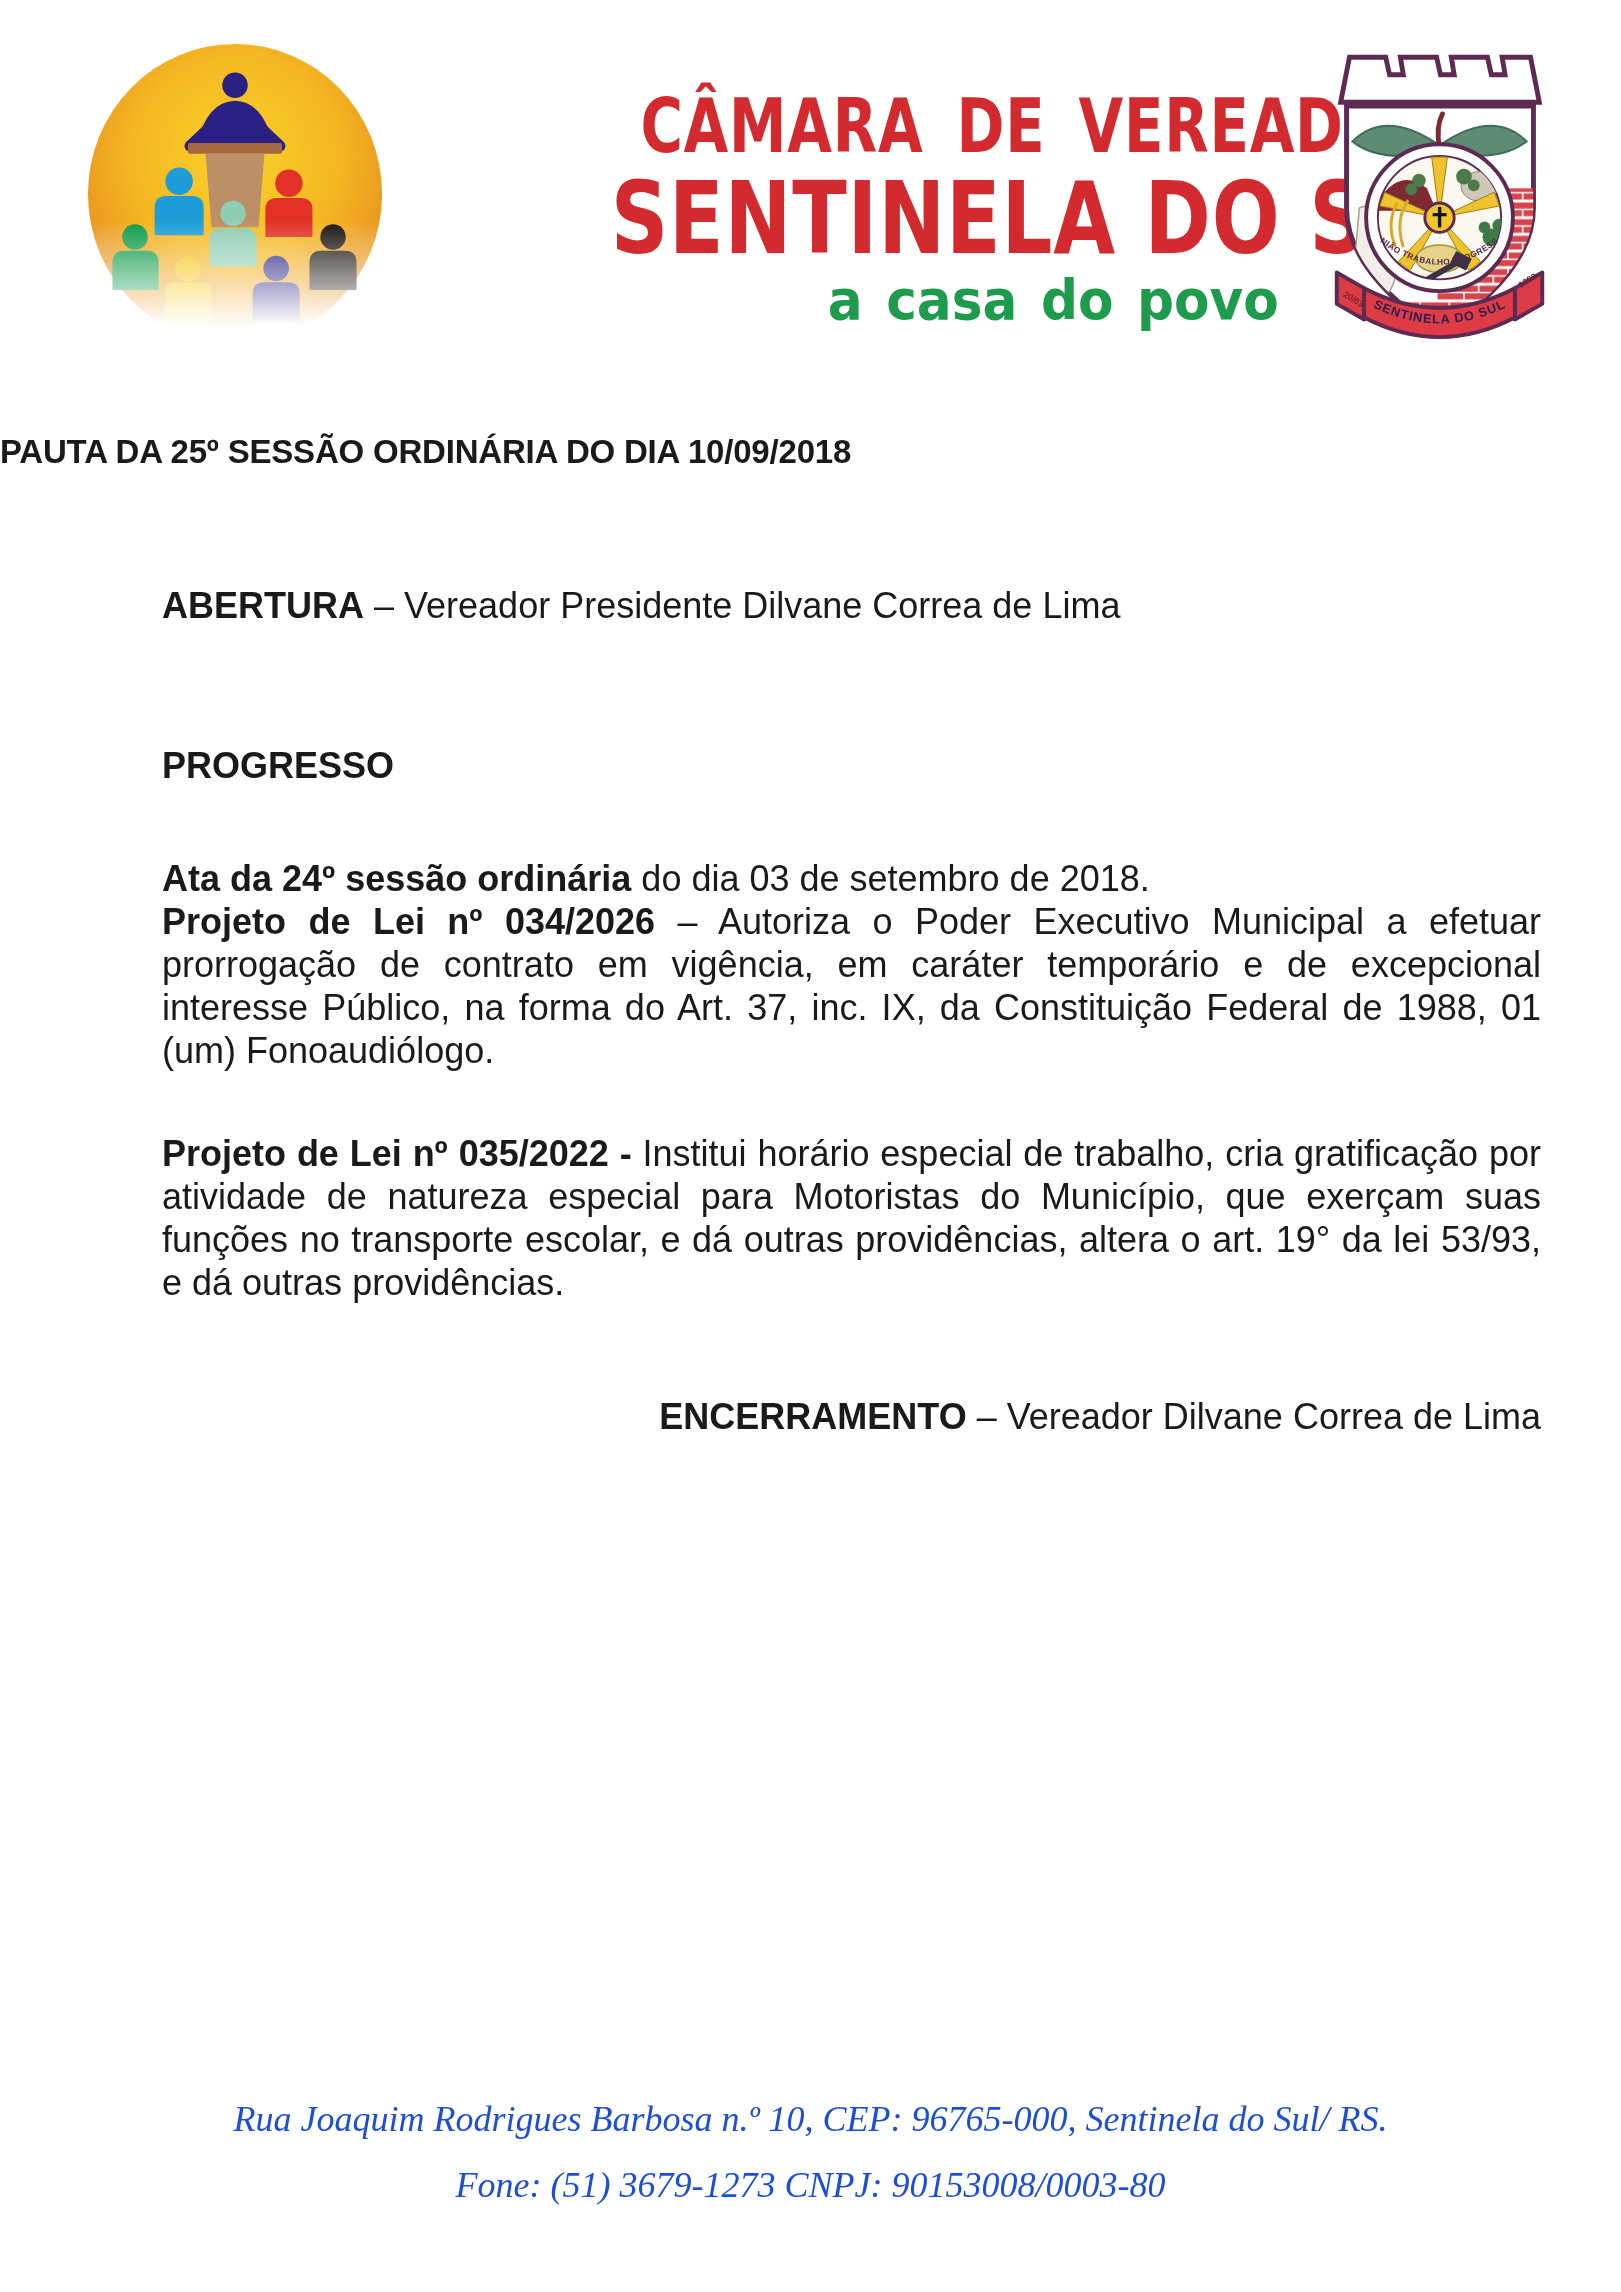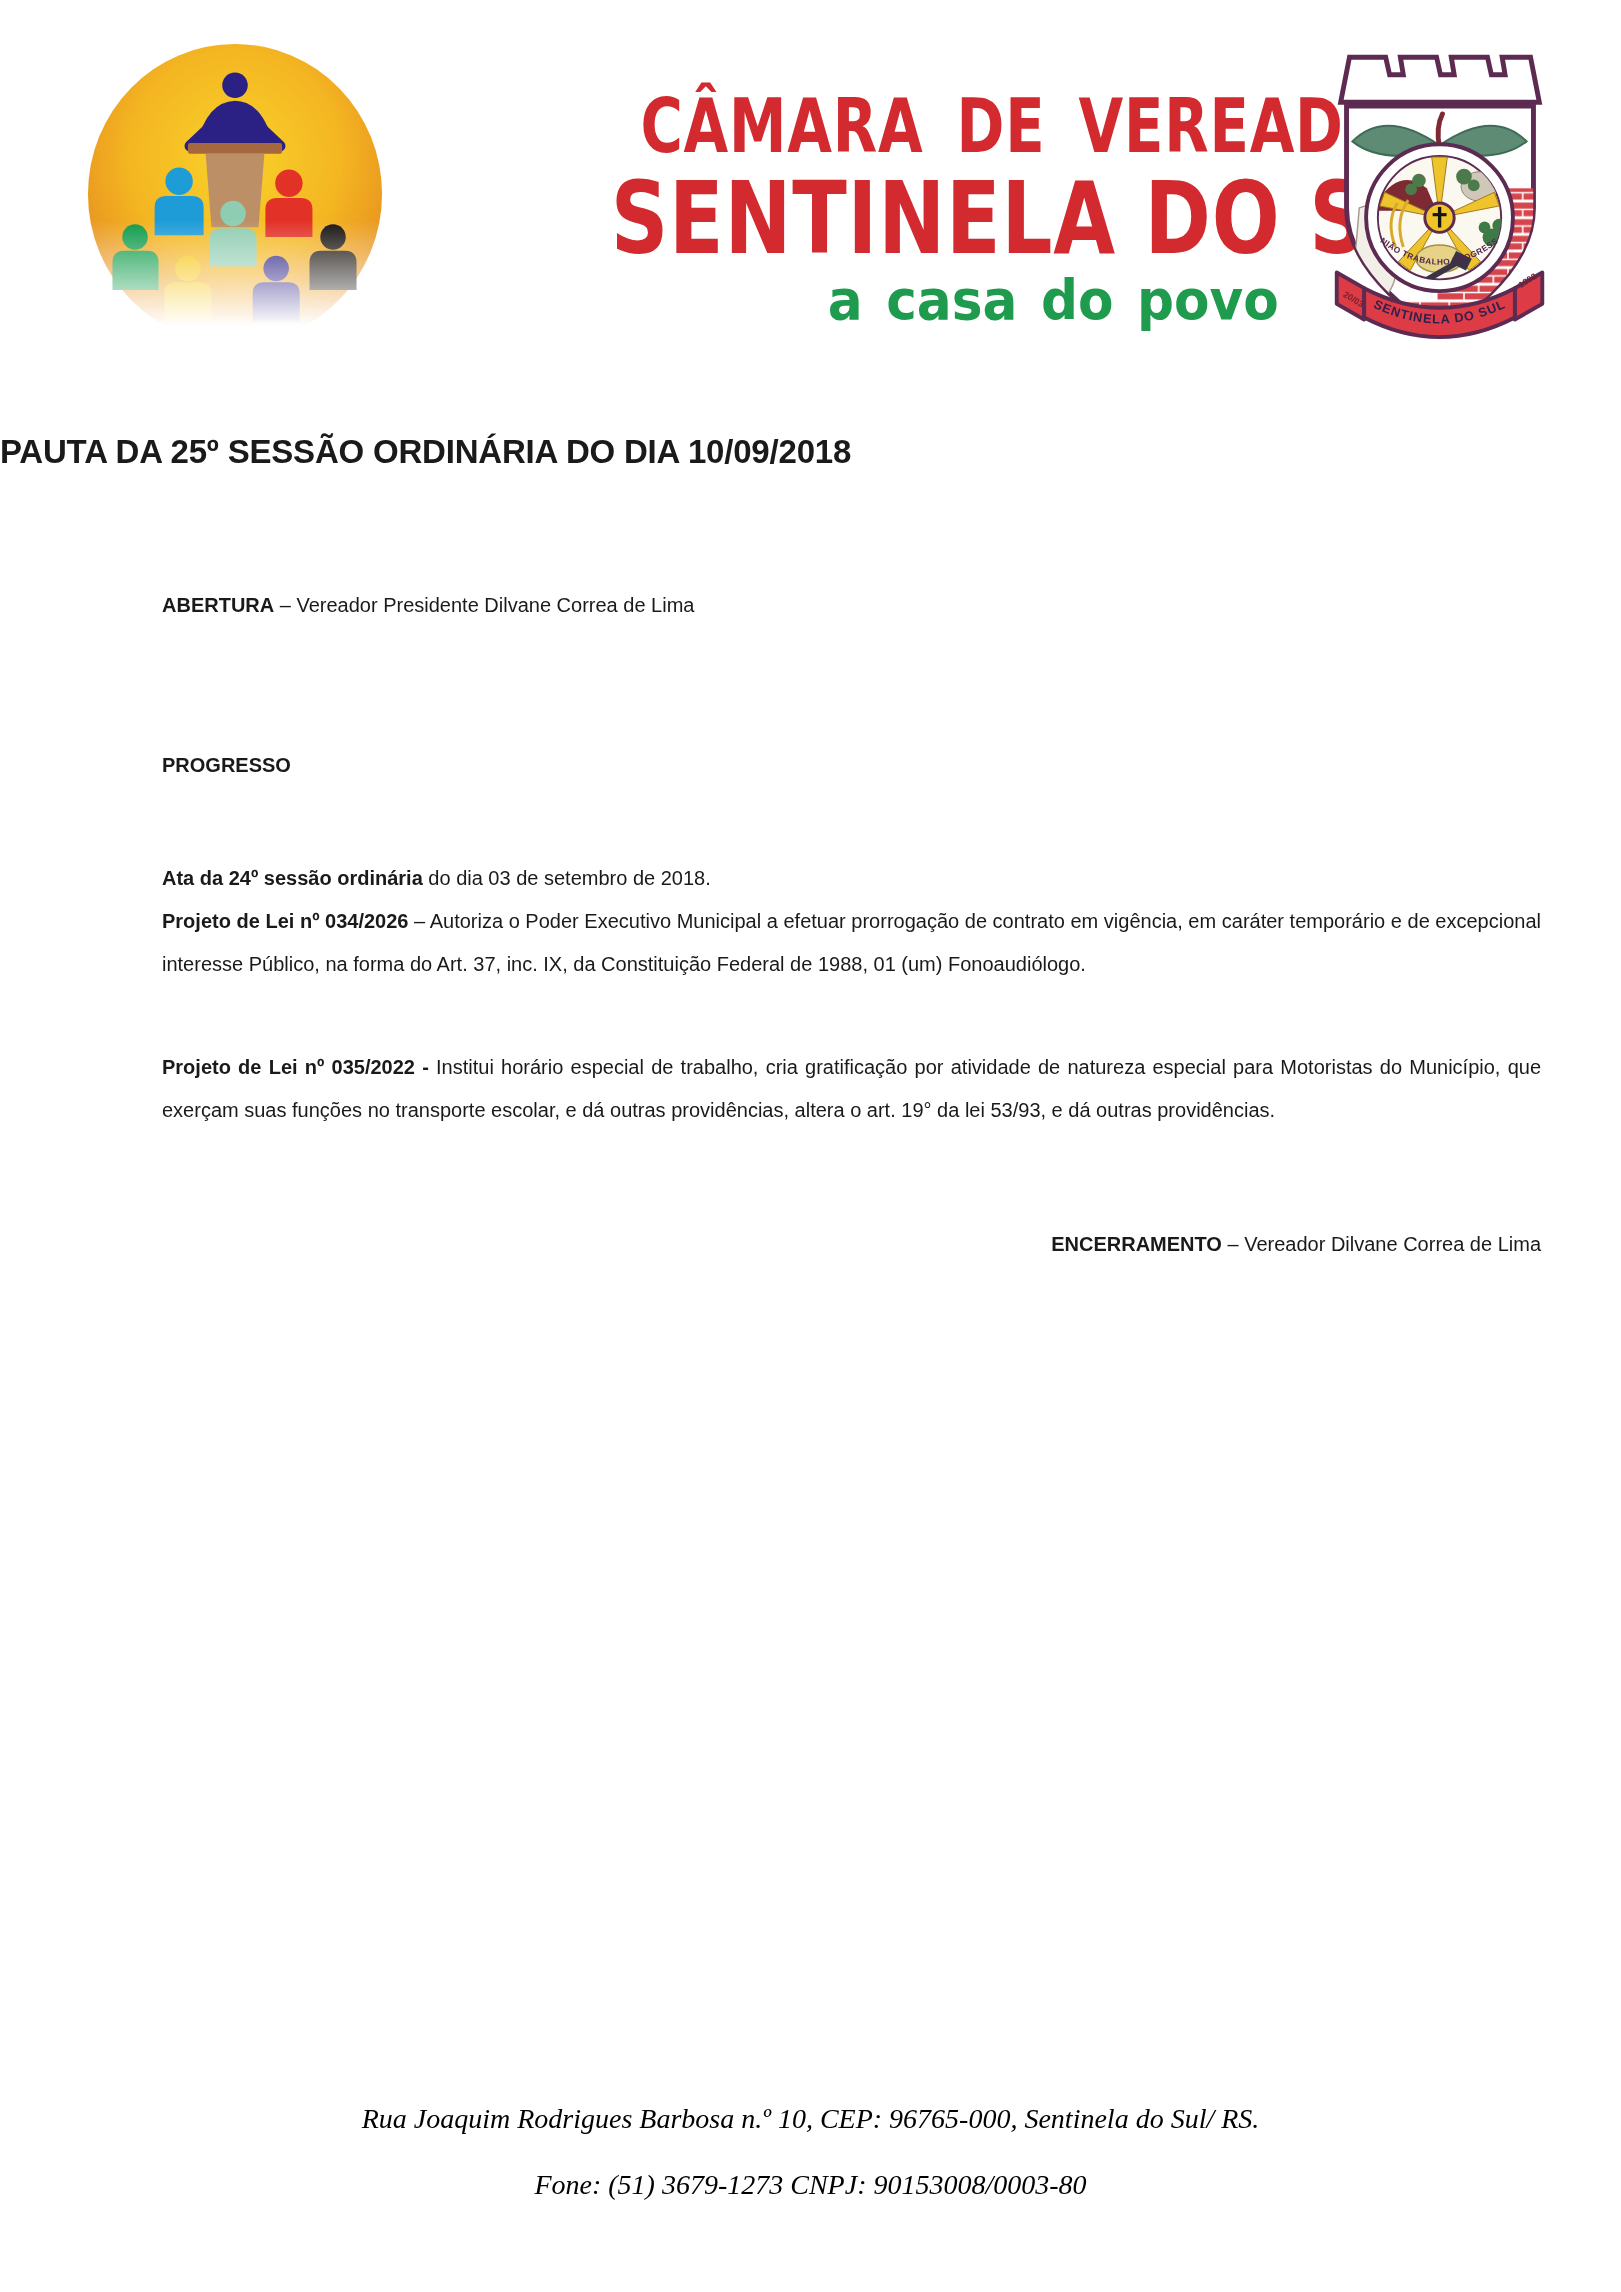--- a/index.html
+++ b/index.html
@@ -32,34 +32,34 @@
   }
   .brand > div { display:block; }
 
   
   .doc-title {
     position:absolute; left:0; top:433px; width:100%;
     text-align:left; font-weight:bold; font-size:33px; letter-spacing:-0.2px;
     white-space:nowrap;
   }
   .content { position:absolute; left:162px; top:584px; width:1379px; }
-  .sec { margin:0; font-size:20px; line-height:43px; text-align:justify; }
+  .sec { margin:0; font-size:36px; line-height:43px; text-align:justify; }
   .sec strong { font-weight:bold; }
   .sec:nth-of-type(1) { margin-bottom:117px; text-align:left; }
   .sec:nth-of-type(2) { margin-bottom:70px;  text-align:left; }
   .sec:nth-of-type(3) { text-align:left; }
   .sec:nth-of-type(4) { margin-bottom:60px; }
   .sec:nth-of-type(5) { margin-bottom:91px; }
   .sec:nth-of-type(6) { text-align:right; }
 
   
   .footer {
     position:absolute; left:0; top:2086px; width:100%;
     text-align:center; font-family:"Liberation Serif", serif; font-style:italic;
-    font-size:28px; line-height:66px; color:#000000;
+    font-size:36px; line-height:66px; color:#1d4ed8;
   }
 </style>
 </head>
 <body>
 
 <div class="page">
 
   <div class="logo-left">
     <svg width="298" height="306" viewBox="0 0 304 312">
       <defs>

